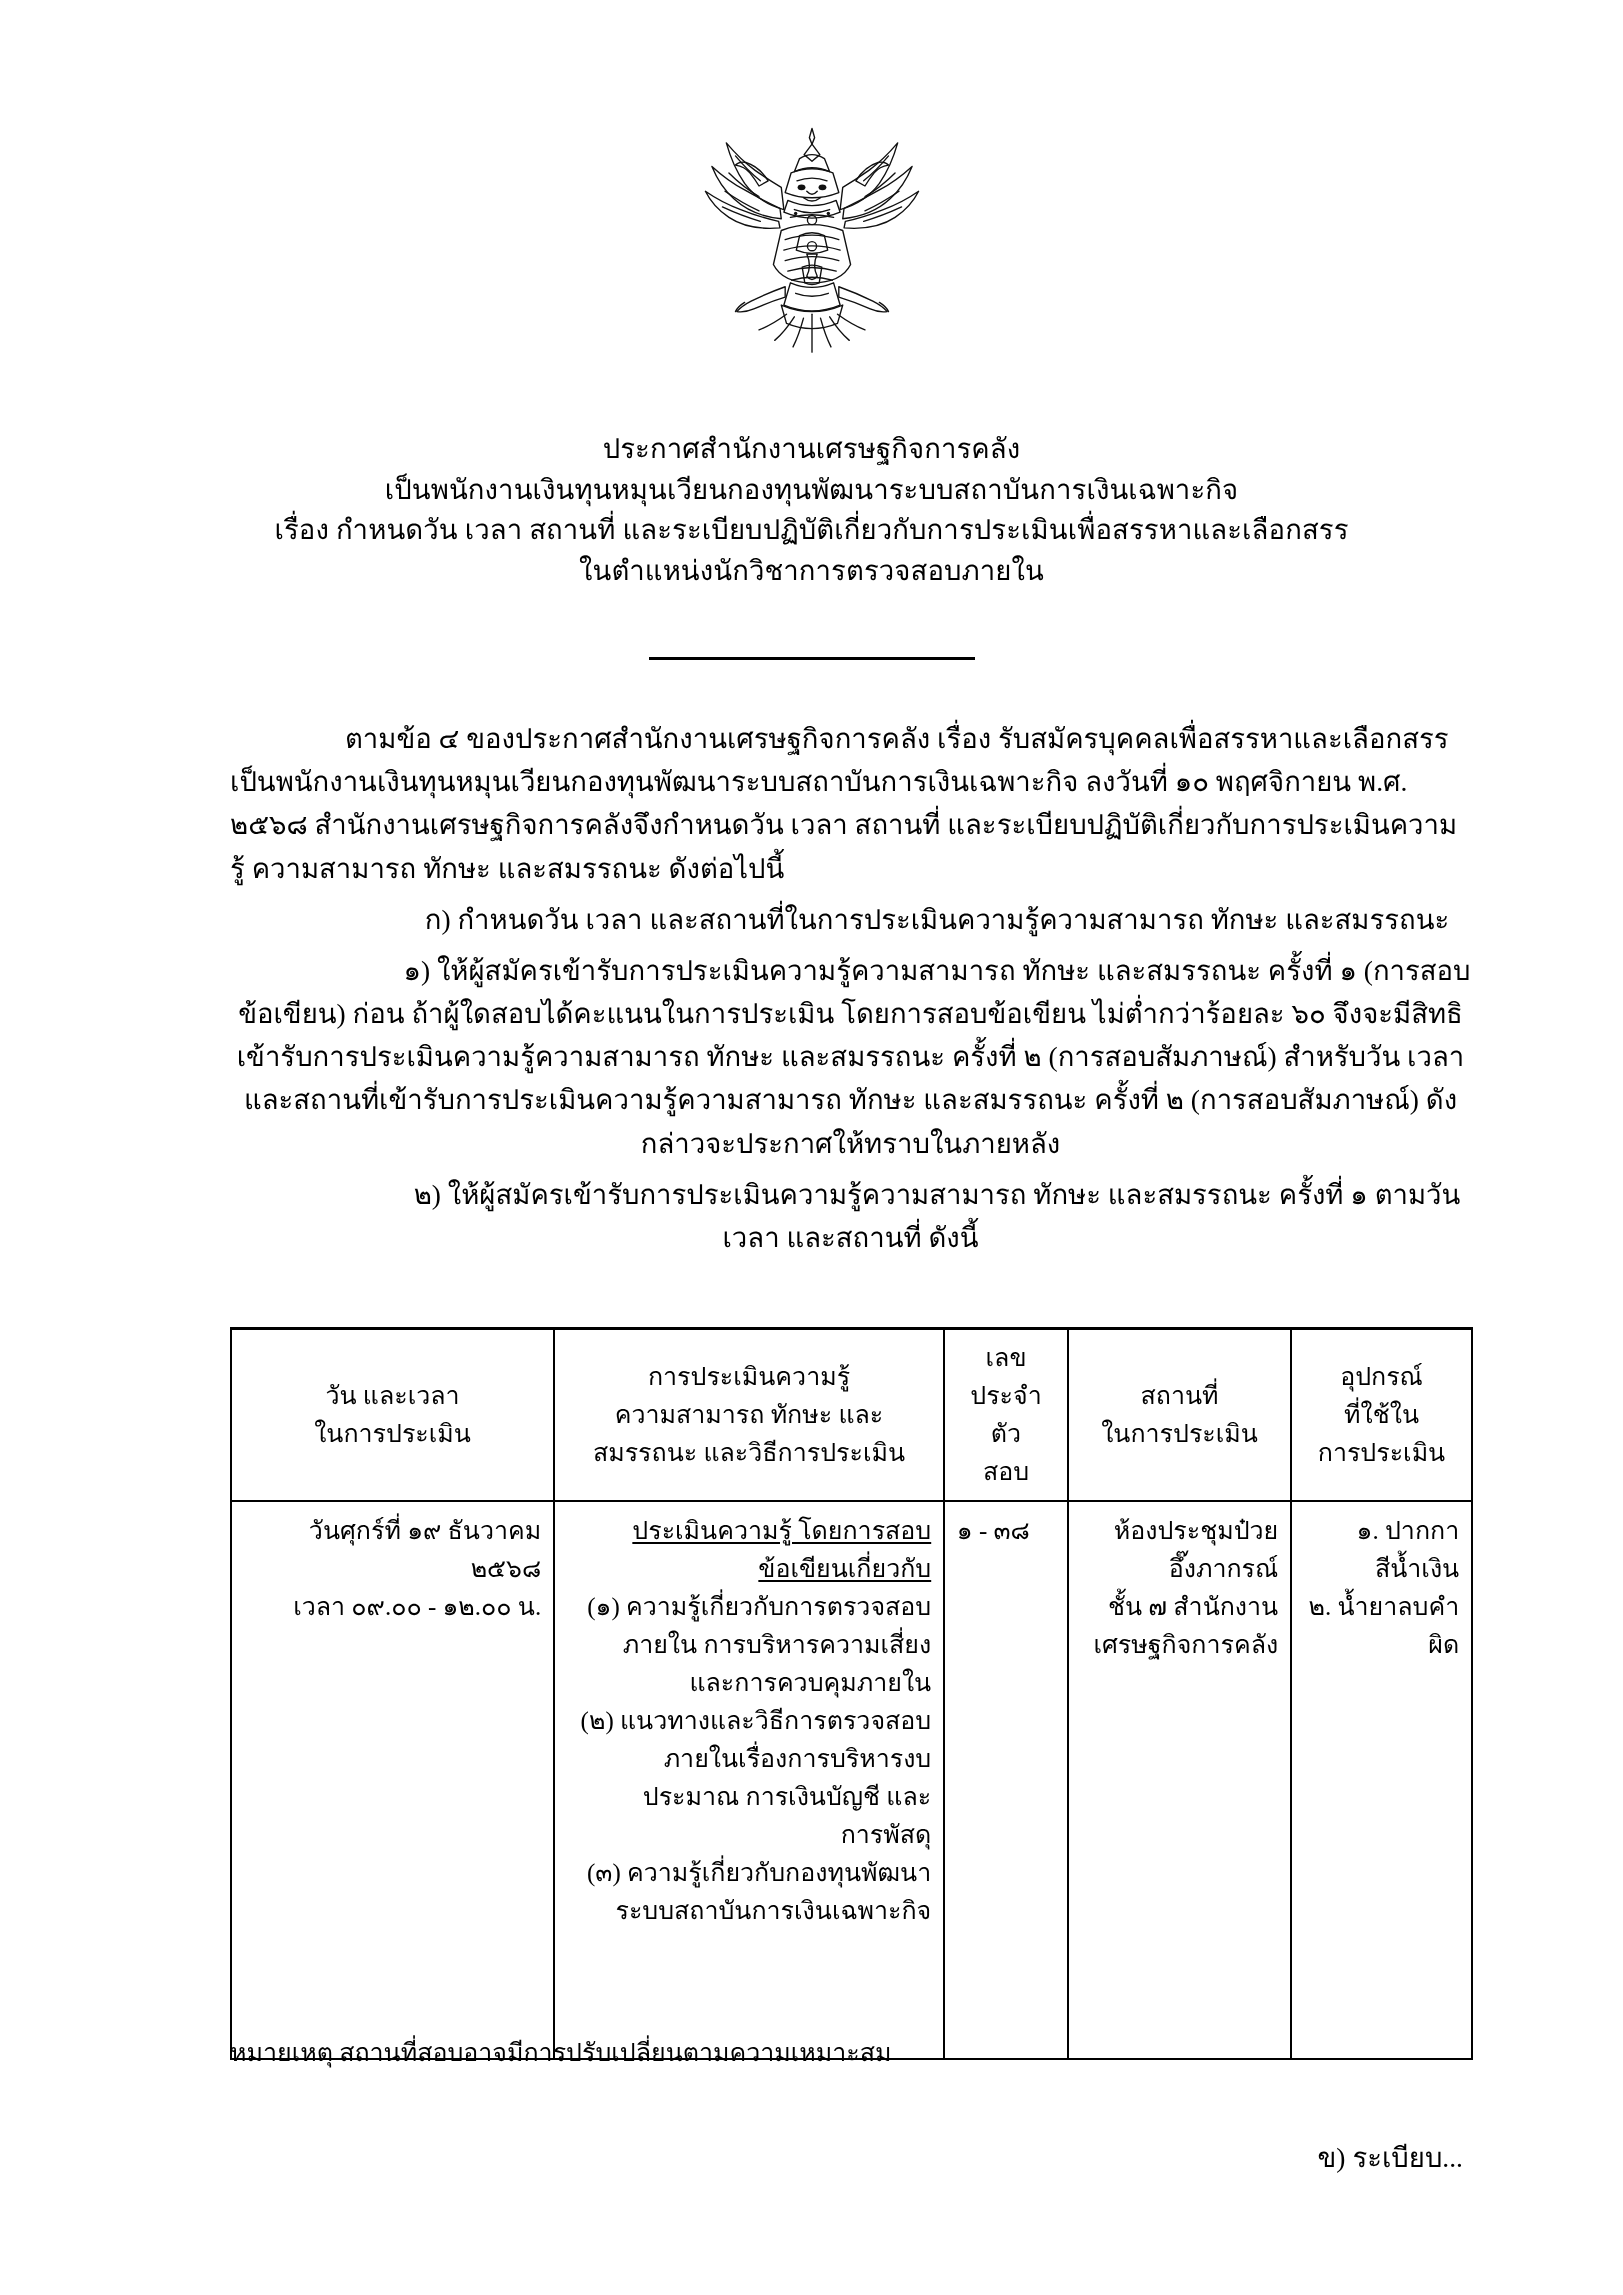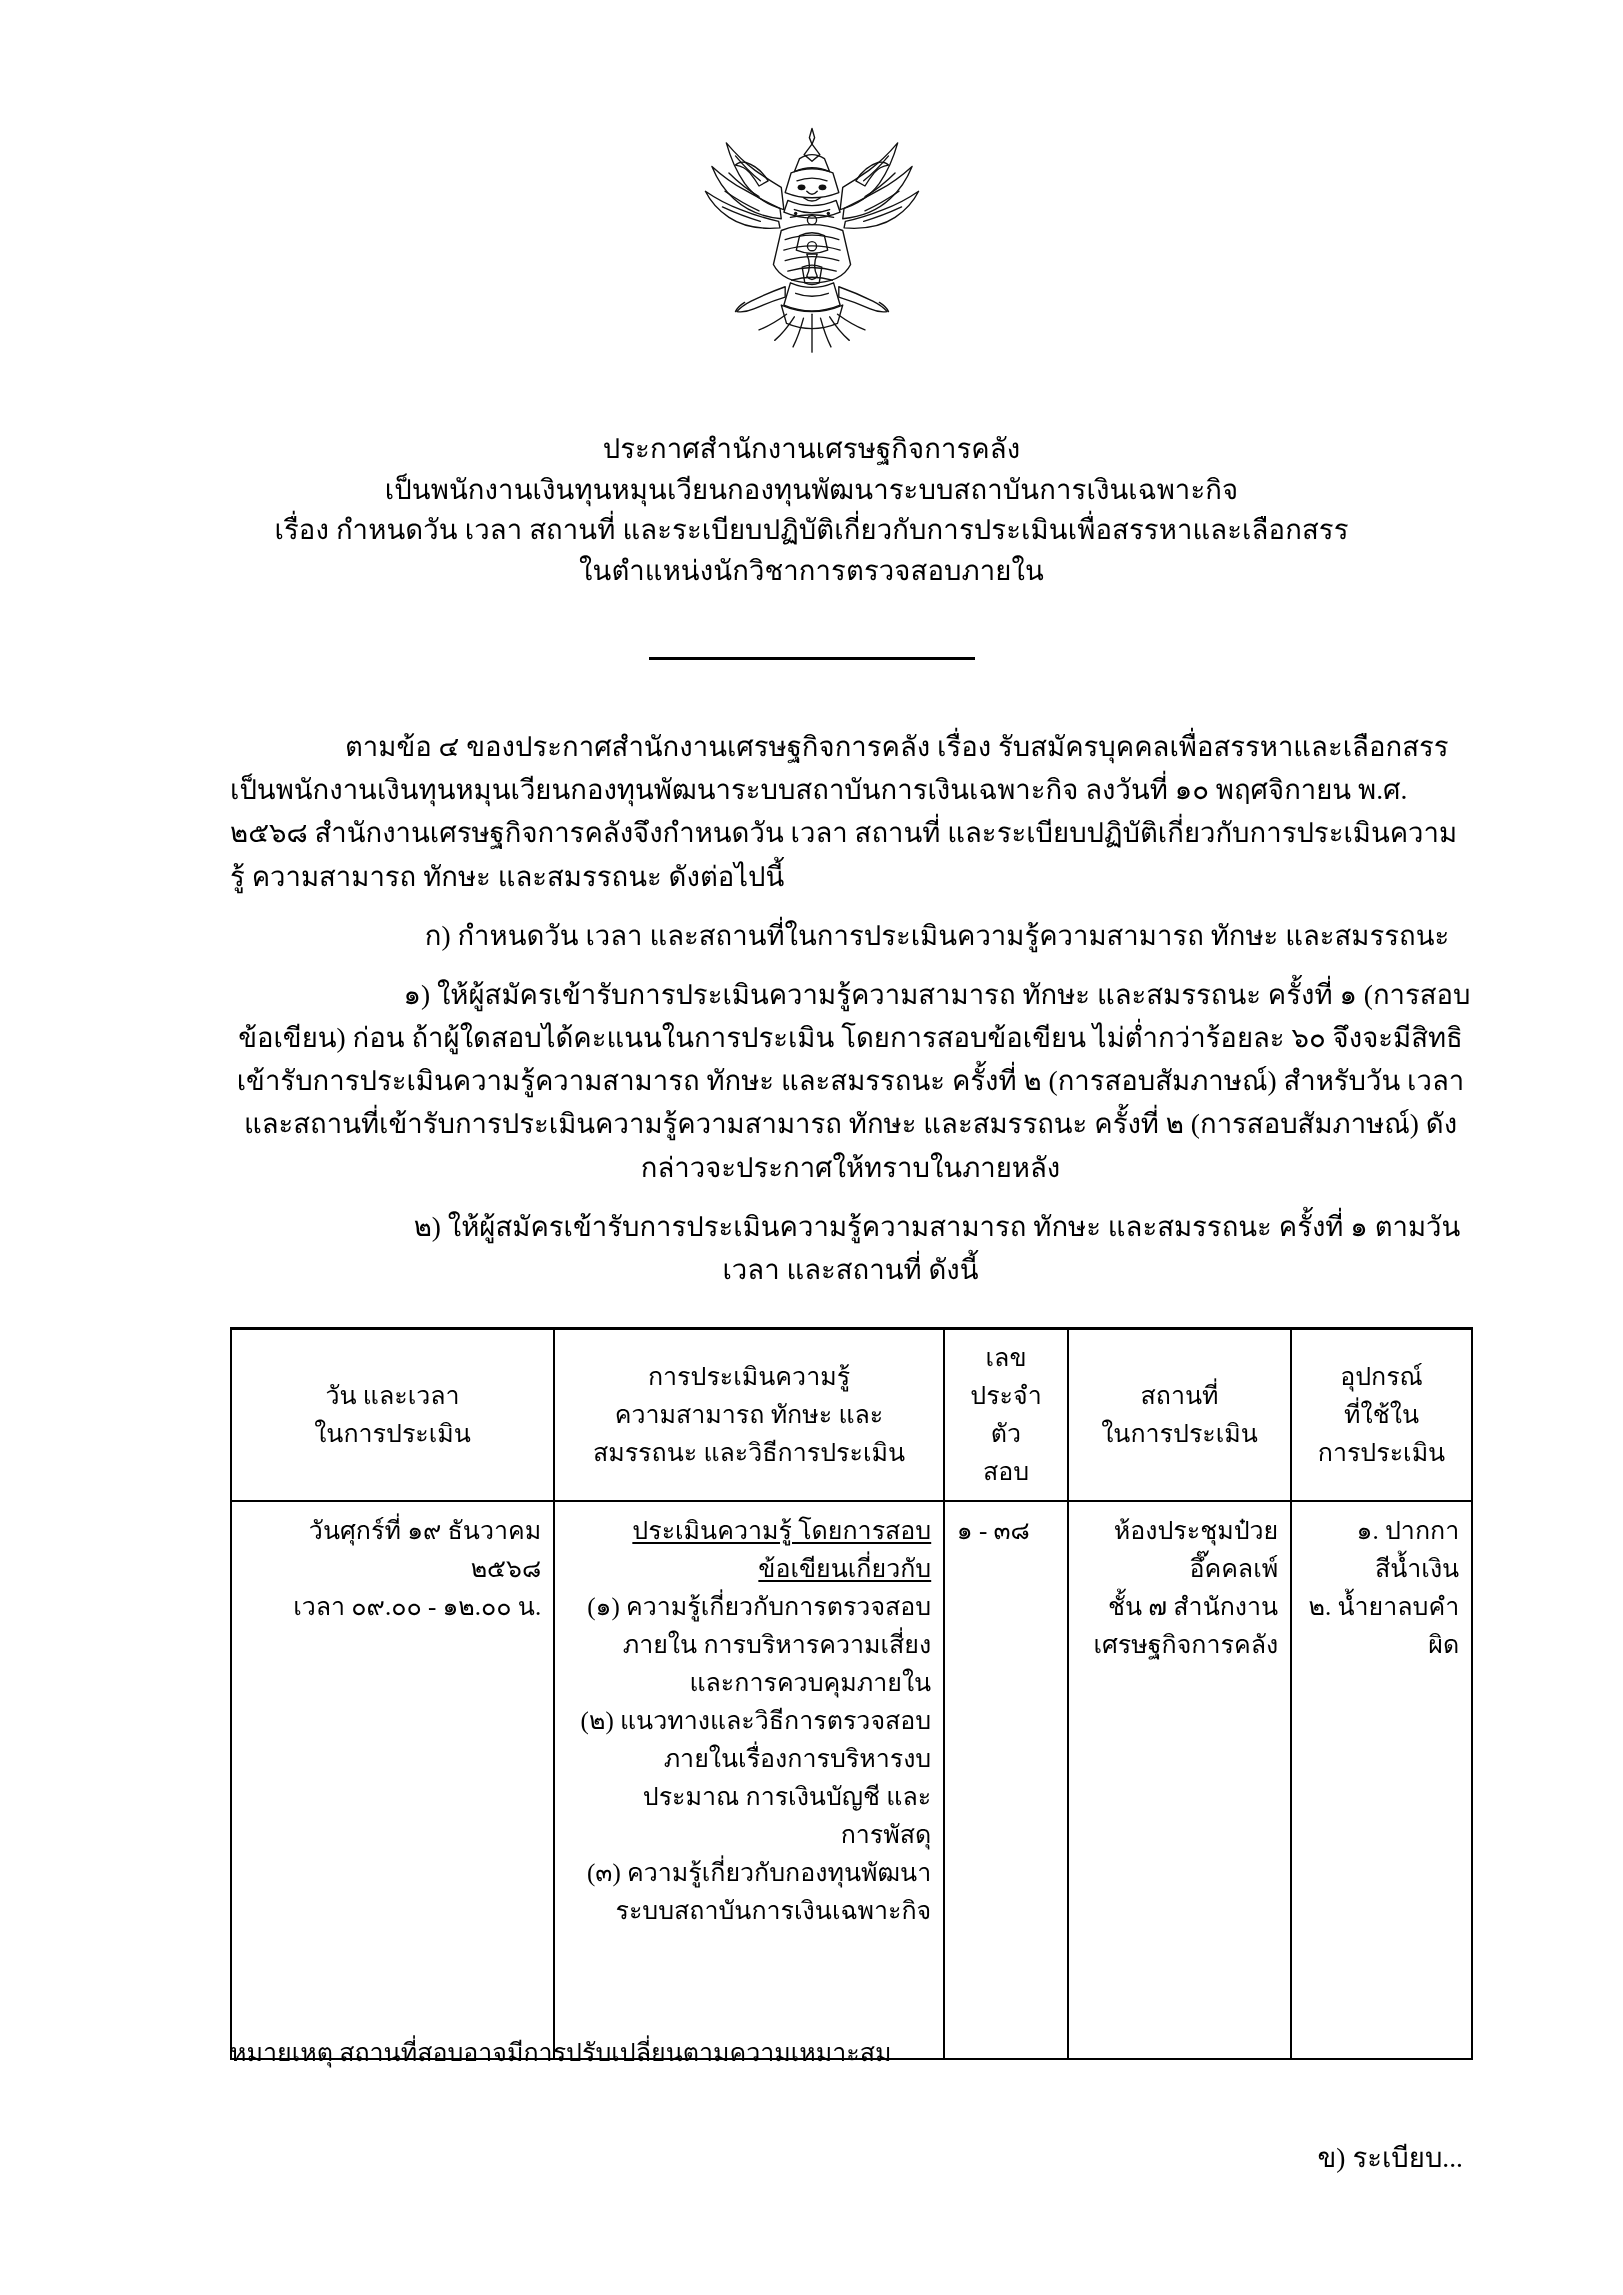--- a/index.html
+++ b/index.html
@@ -60,21 +60,21 @@
   
   .body-block {
     position: absolute;
     top: 709px;
     left: 230px;
     width: 1241px;
     font-size: 27.5px;
     line-height: 1.57;
   }
   .para {
-    margin: 16px 0 0 0;
+    margin: 8px 0 0 0;
     text-align: left;
     white-space: pre-wrap;
   }
   .indent-1 { text-indent: 115px; }
   .indent-2 { text-indent: 173px; text-align: center; }
 
   
   .exam-table {
     position: absolute;
     top: 1327px;
@@ -266,21 +266,21 @@
         <td class="cell-left">
           <span class="cell-ln u-line">ประเมินความรู้ โดยการสอบ</span>
           <span class="cell-ln u-line">ข้อเขียนเกี่ยวกับ</span>
           <span class="hang">(๑) ความรู้เกี่ยวกับการตรวจสอบภายใน การบริหารความเสี่ยง และการควบคุมภายใน</span>
           <span class="hang">(๒) แนวทางและวิธีการตรวจสอบภายในเรื่องการบริหารงบประมาณ การเงินบัญชี  และการพัสดุ</span>
           <span class="hang">(๓) ความรู้เกี่ยวกับกองทุนพัฒนาระบบสถาบันการเงินเฉพาะกิจ</span>
         </td>
         <td class="cell-center">๑ - ๓๘</td>
         <td class="cell-left">
           <span class="cell-ln">ห้องประชุมป๋วย</span>
-          <span class="cell-ln">อึ๊คคลเพ์</span>
+          <span class="cell-ln">อึ๊งภากรณ์</span>
           <span class="cell-ln">ชั้น ๗ สำนักงาน</span>
           <span class="cell-ln">เศรษฐกิจการคลัง</span>
         </td>
         <td class="cell-left">
           <span class="hang">๑. ปากกาสีน้ำเงิน</span>
           <span class="hang">๒. น้ำยาลบคำผิด</span>
         </td>
       </tr>
     </tbody>
   </table>

